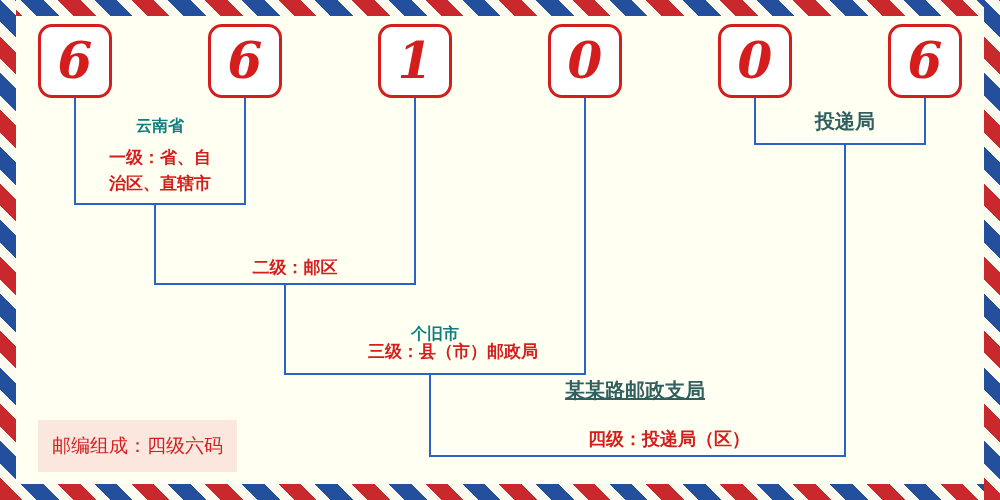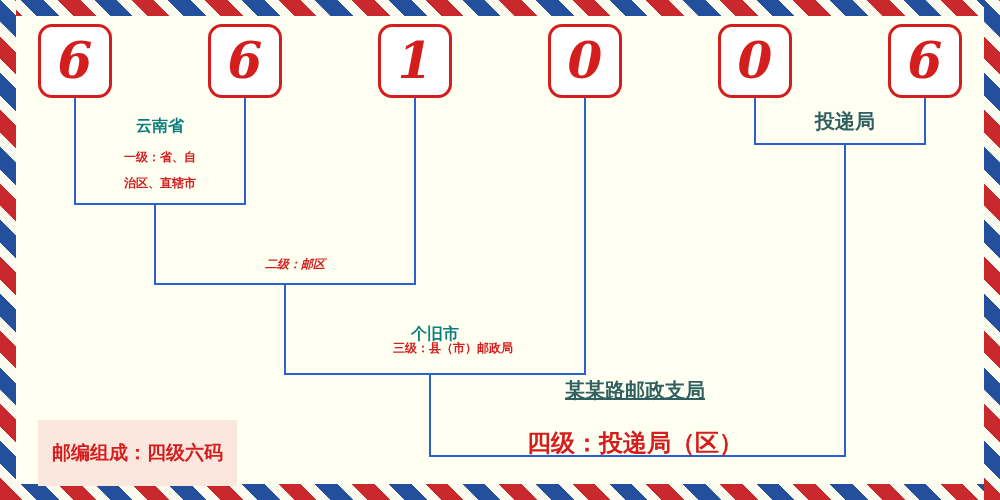--- a/index.html
+++ b/index.html
@@ -49,39 +49,39 @@
   .l-v7{left:429px;top:375px;width:2px;height:82px}
   .l-h4{left:429px;top:455px;width:417px;height:2px}
   .l-v8{left:844px;top:145px;width:2px;height:312px}
   .l-h5{left:754px;top:143px;width:172px;height:2px}
   .l-v9{left:754px;top:98px;width:2px;height:47px}
   .l-v10{left:924px;top:98px;width:2px;height:47px}
 
   
   .lbl{position:absolute;text-align:center;font-weight:bold;}
   .region{color:var(--teal,#0d7e7e);font-size:16px;}
-  .desc{color:var(--red,#d41d1d);font-size:12px;}
+  .desc{color:var(--red,#d41d1d);font-size:17px;}
   .dark{color:var(--dark-teal,#2f5f5f);font-size:20px;}
   .pre{white-space:pre-line;line-height:26px;}
 
   .lbl-province{left:75px;top:116px;width:170px;}
   .lbl-level1{left:60px;top:144px;width:200px;}
-  .lbl-level2{left:200px;top:256px;width:190px;font-style:italic;}
+  .lbl-level2{left:200px;top:256px;width:190px;}
   .lbl-city{left:350px;top:324px;width:170px;}
   .lbl-level3{left:328px;top:340px;width:250px;}
   .lbl-branch{left:520px;top:377px;width:230px;text-decoration:underline;}
-  .lbl-level4{left:520px;top:427px;width:230px;font-size:24px;}
+  .lbl-level4{left:520px;top:427px;width:230px;font-size:18px;text-align:right;}
   .lbl-delivery{left:760px;top:108px;width:170px;}
 
   .footer-badge{
     position:absolute;left:38px;top:420px;
     background:var(--footer-bg,#fbe7de);
     color:var(--red,#d41d1d);
-    font-size:19px;font-weight:bold;
-    padding:20px 14px;
+    font-size:19px;font-weight:normal;
+    padding:13px 14px;
   }
 </style>
 </head>
 <body>
 
 <div class="stripe top"></div>
 <div class="stripe bottom"></div>
 <div class="stripe left"></div>
 <div class="stripe right"></div>
 

